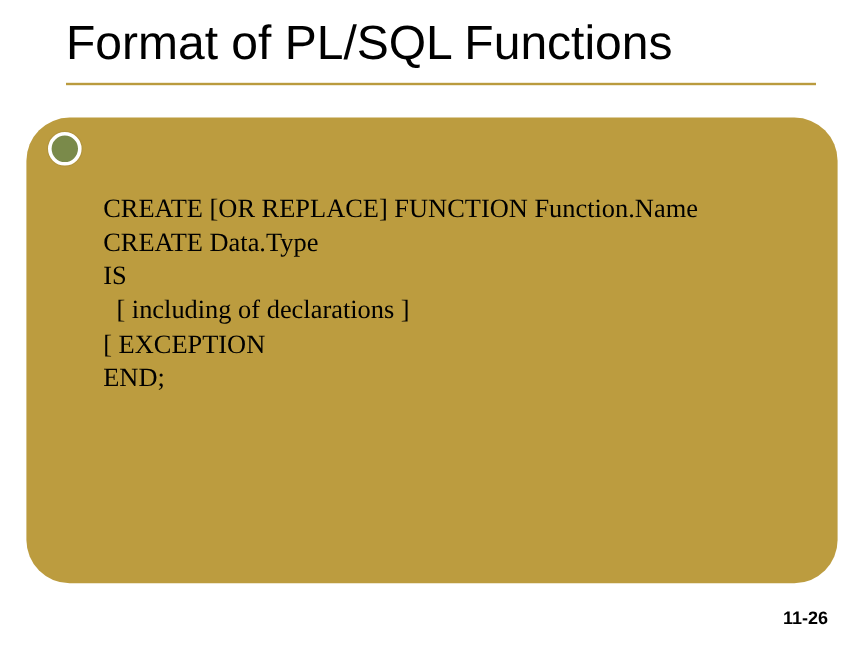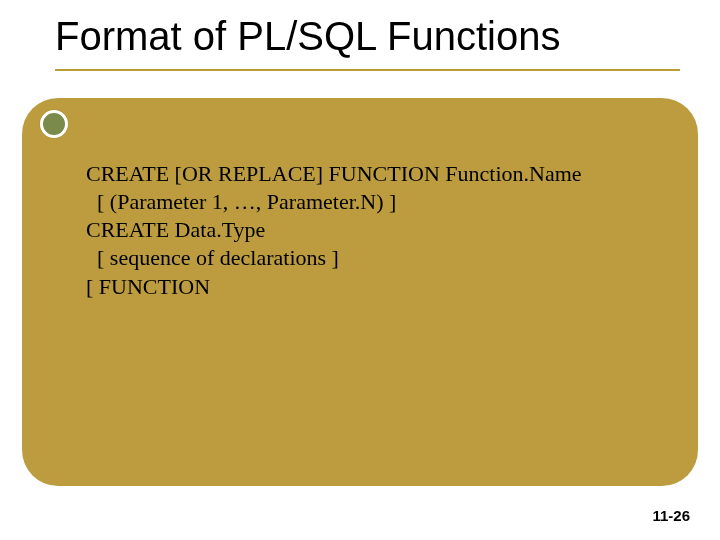--- a/index.html
+++ b/index.html
@@ -51,22 +51,23 @@
 
   <div class="title-region">
     <div class="title-text">Format of PL/SQL Functions</div>
     <div class="title-underline"></div>
   </div>
 
   <div class="content-panel">
     <div class="corner-dot"></div>
     <div class="content-inner">
       <div class="code-line">CREATE [OR REPLACE] FUNCTION Function.Name</div>
-      <div class="code-line">  [ (Parameter 1, …, Parameter.N) ]</div>
       <div class="code-line">CREATE Data.Type</div>
-      <div class="code-line">  [ sequence of declarations ]</div>
-      <div class="code-line">[ FUNCTION</div>
+      <div class="code-line">IS</div>
+      <div class="code-line">  [ including of declarations ]</div>
+      <div class="code-line">[ EXCEPTION</div>
+      <div class="code-line">END;</div>
     </div>
   </div>
 
   <div class="page-num">11-26</div>
 
 </div>
 
 </body></html>

